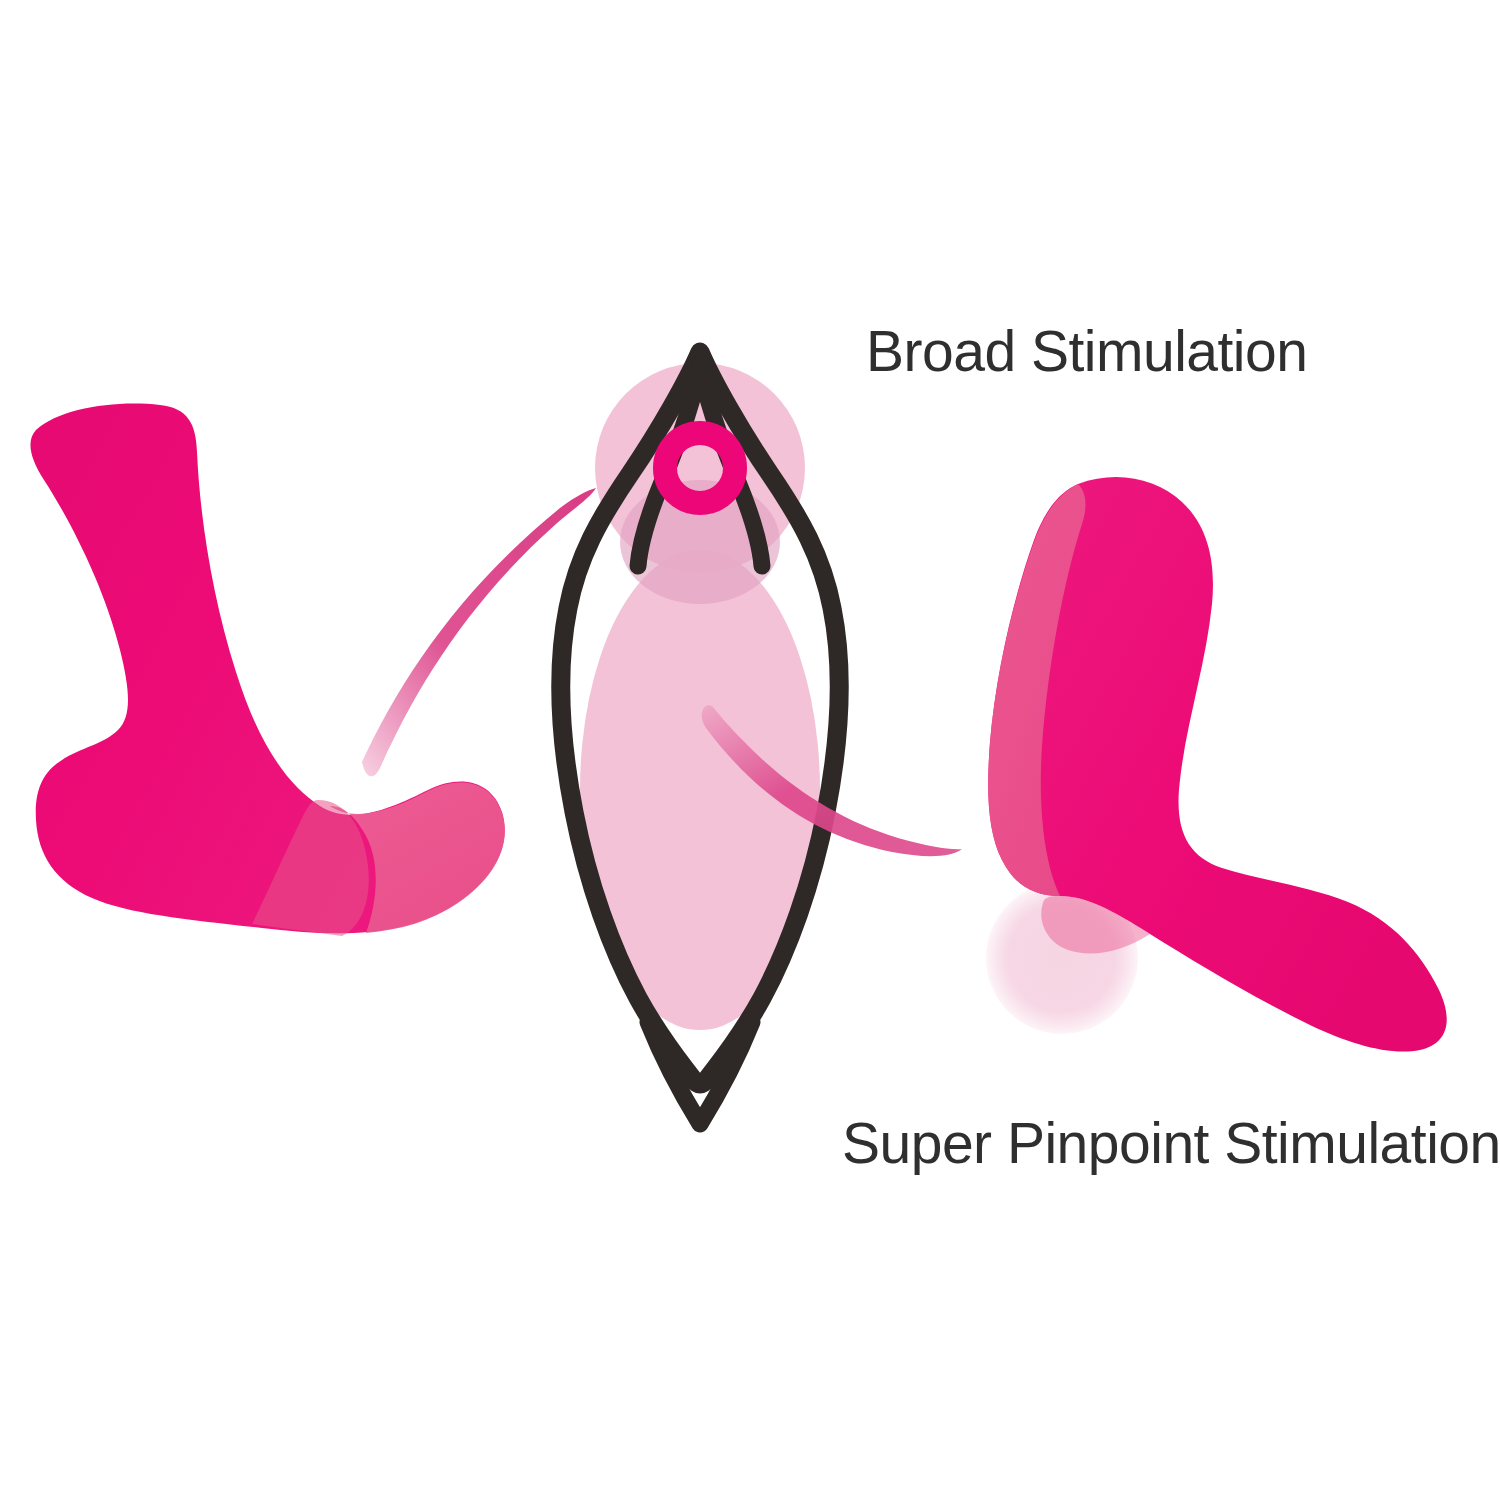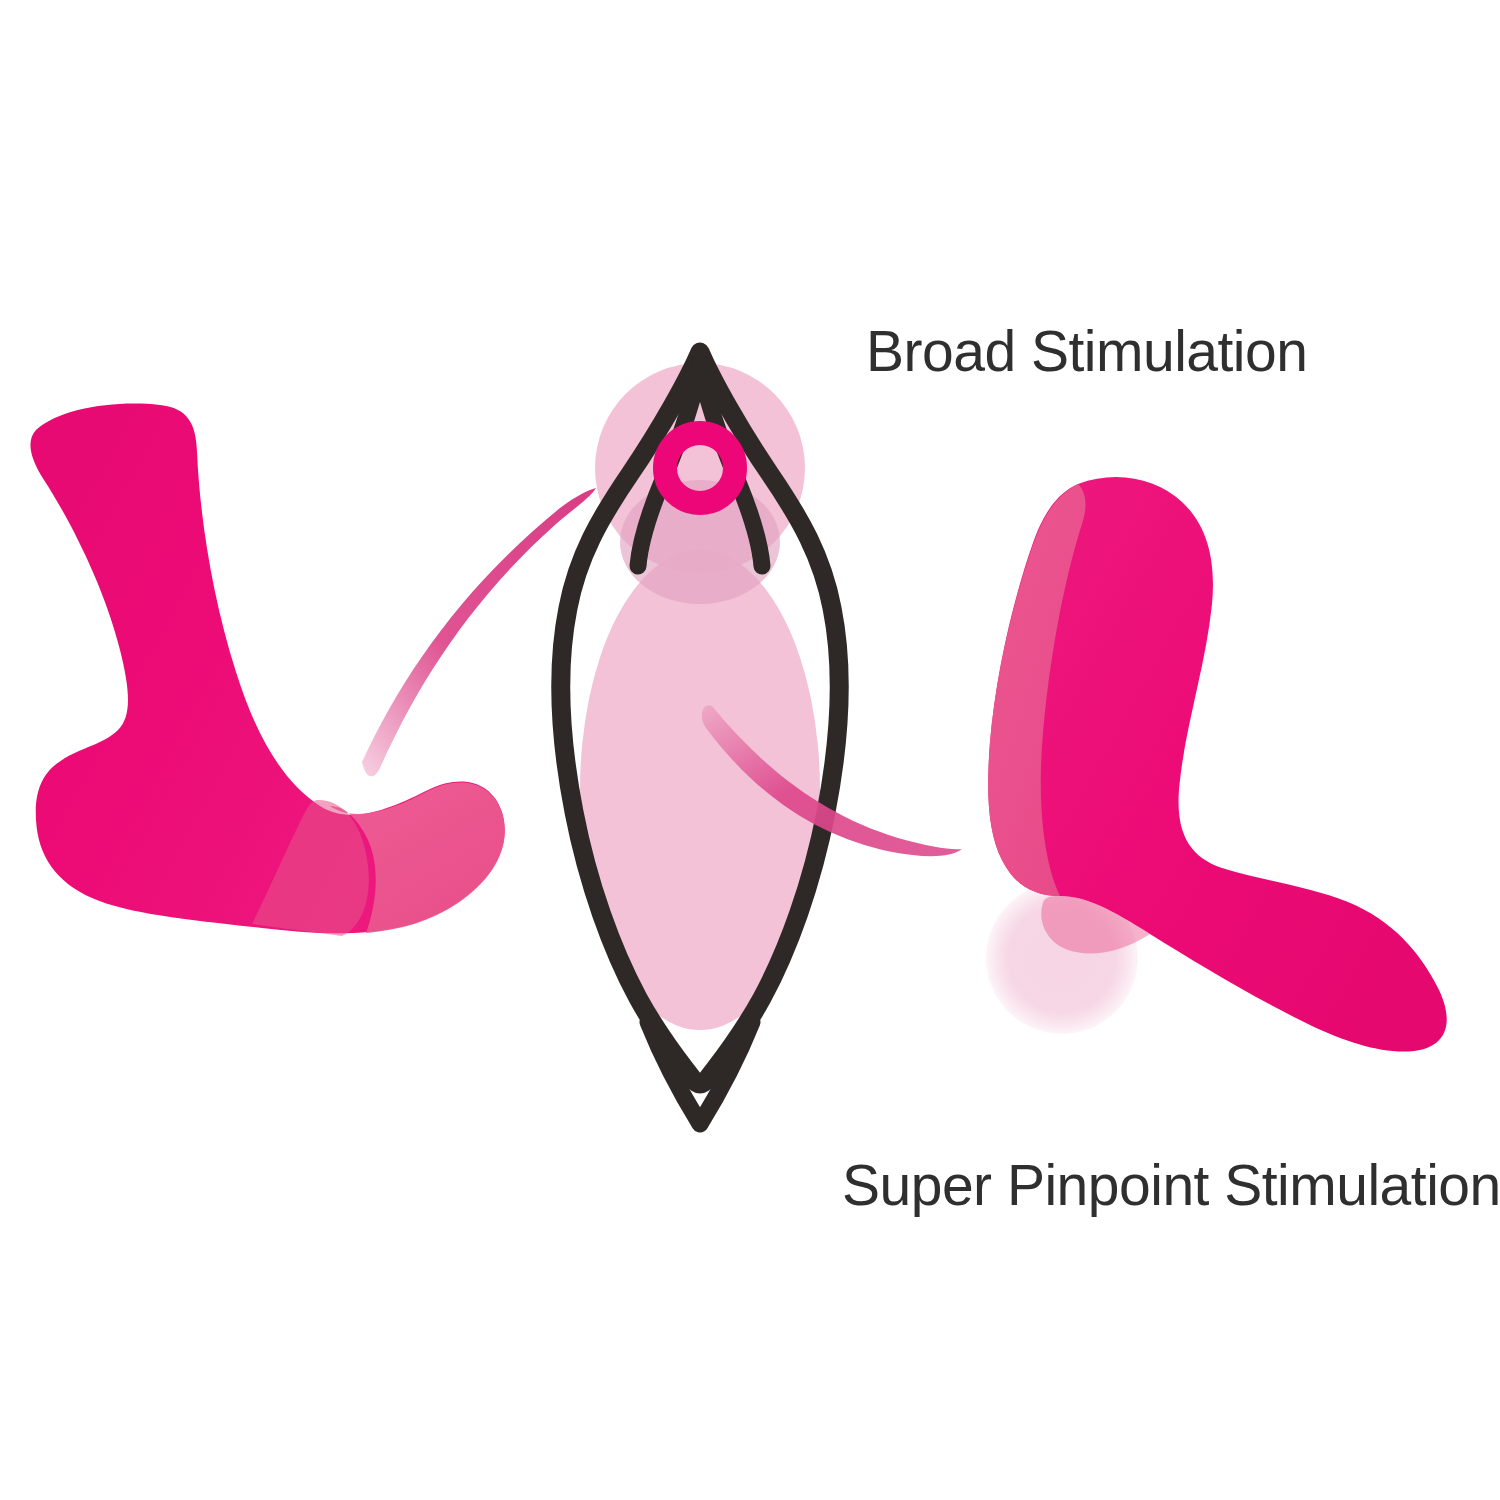--- a/index.html
+++ b/index.html
@@ -35,21 +35,21 @@
     top: 318px;
     font-size: 57px;
   }
   #label-pinpoint {
     left: 2px;
     top: 1046px;
     font-size: 57px;
   }
   #label-super-pinpoint {
     left: 842px;
-    top: 1152px;
+    top: 1110px;
     font-size: 57px;
   }
 </style>
 </head>
 <body>
 
 <div id="stage">
 
   <svg id="art" viewBox="0 0 1500 1500" xmlns="http://www.w3.org/2000/svg">
 

